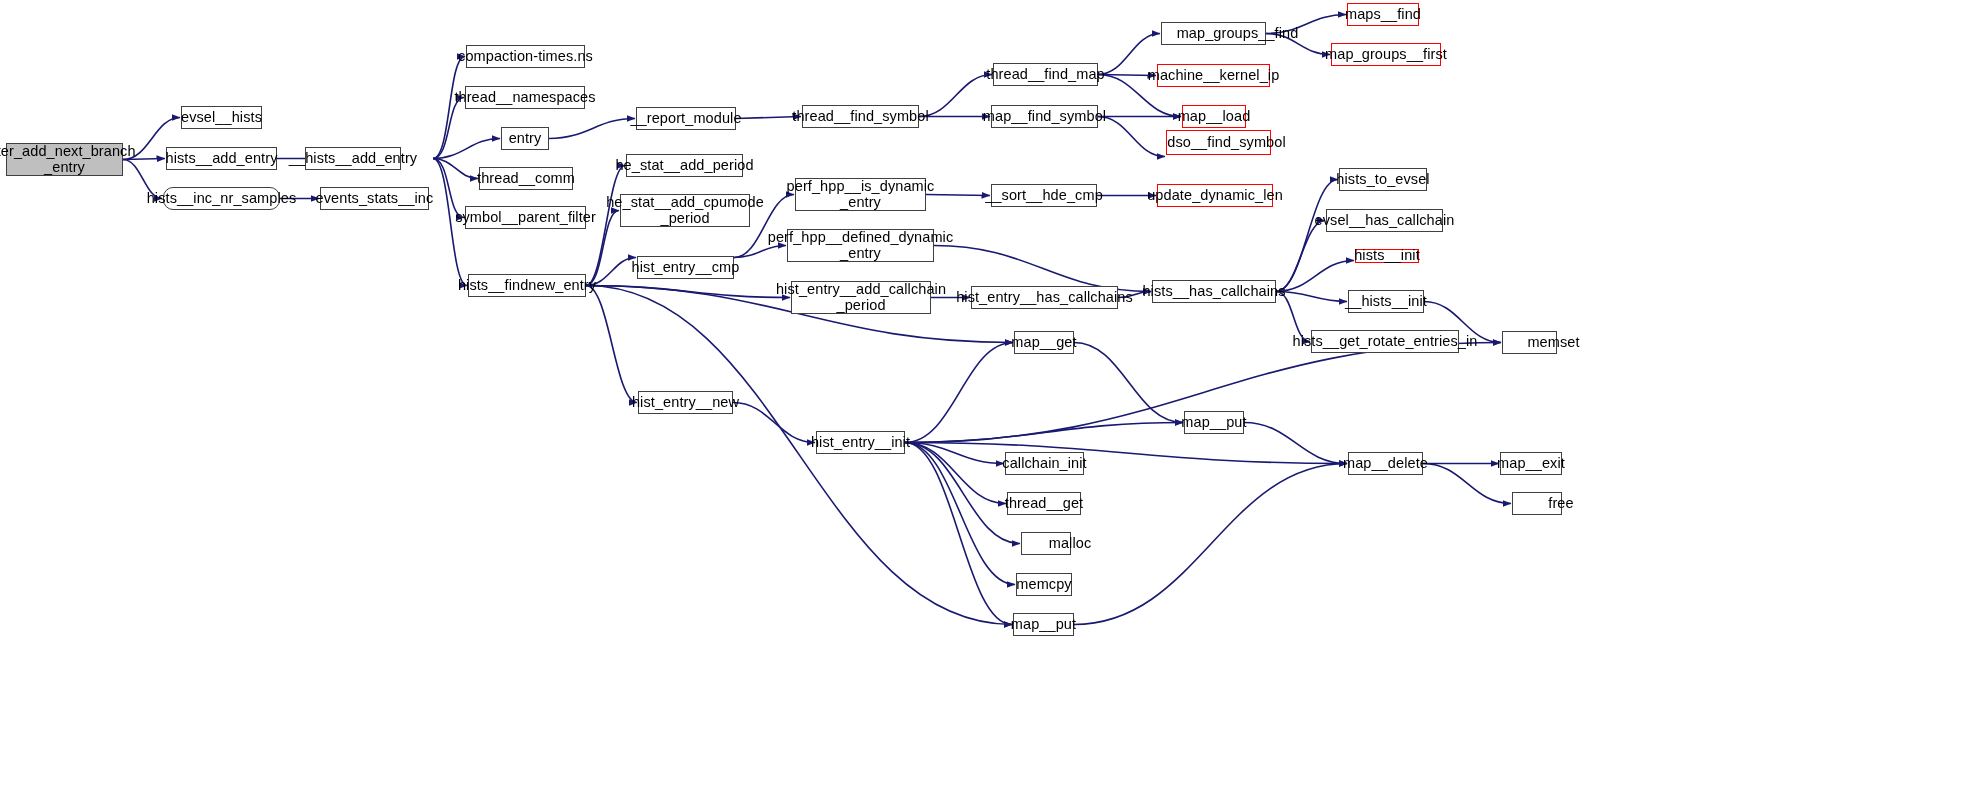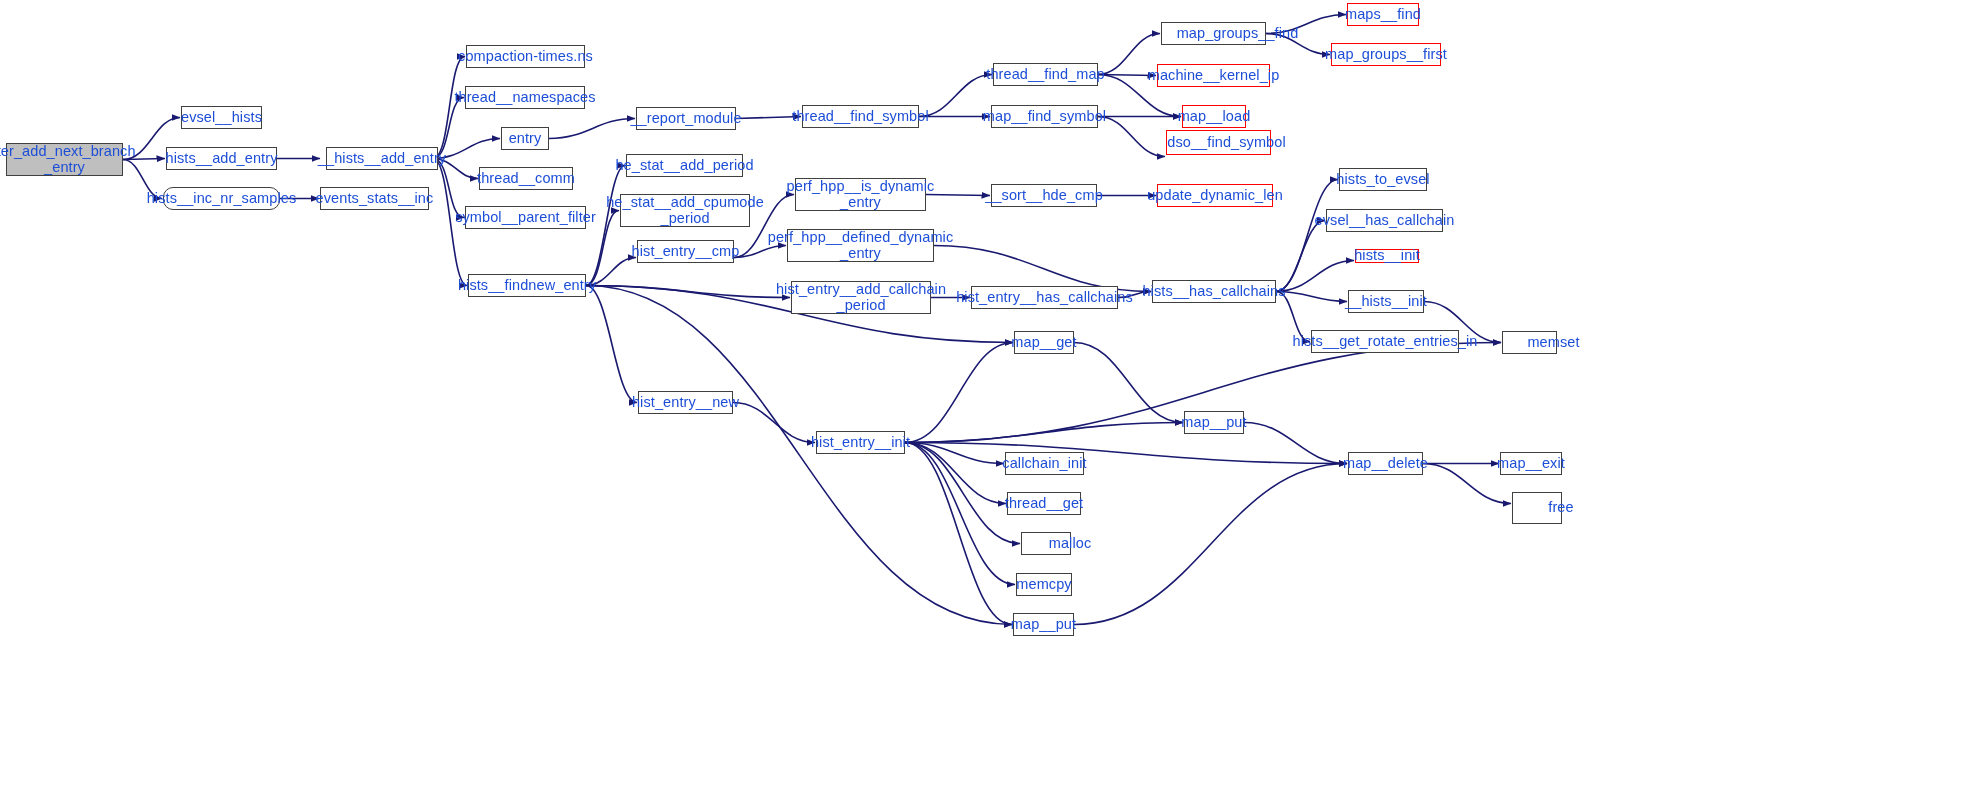--- a/index.html
+++ b/index.html
@@ -25,21 +25,21 @@
   }
   .node {
     position: absolute;
     box-sizing: border-box;
     display: flex;
     align-items: center;
     justify-content: center;
     text-align: center;
     background: #ffffff;
     border: 1px solid #404040;
-    color: #1d4ed8;
+    color: #000000;
     font-size: 14.5px;
     line-height: 1.08;
     letter-spacing: 0.1px;
     white-space: pre;
     z-index: 5;
   }
   .node.red {
     border-color: #ff0000;
   }
   .node.filled {
@@ -116,33 +116,33 @@
         <path d="M1423,463.5 L1499,463.5" marker-end="url(#arrow)"></path>
         <path d="M1423,463.5 C1463.05,463.5 1471.95,503.5 1511,503.5" marker-end="url(#arrow)"></path>
       </g>
   </svg>
   <div id="node-layer">
       <div class="node filled" style="left: 6px; top: 143px; width: 117px; height: 33px;">iter_add_next_branch
 _entry</div>
       <div class="node" style="left: 181px; top: 106px; width: 81px; height: 23px;">evsel__hists</div>
       <div class="node" style="left: 166px; top: 147px; width: 111px; height: 23px;">hists__add_entry</div>
       <div class="node" style="left: 163px; top: 187px; width: 117px; height: 23px; border-radius: 10px;">hists__inc_nr_samples</div>
-      <div class="node" style="left: 326px; top: 147px; width: 112px; height: 23px;">__hists__add_entry</div>
+      <div class="node" style="left: 305px; top: 147px; width: 96px; height: 23px;">__hists__add_entry</div>
       <div class="node" style="left: 320px; top: 187px; width: 109px; height: 23px;">events_stats__inc</div>
       <div class="node" style="left: 466px; top: 45px; width: 119px; height: 23px;">compaction-times.ns</div>
       <div class="node" style="left: 465px; top: 86px; width: 120px; height: 23px;">thread__namespaces</div>
       <div class="node" style="left: 501px; top: 127px; width: 48px; height: 23px;">entry</div>
       <div class="node" style="left: 479px; top: 167px; width: 94px; height: 23px;">thread__comm</div>
       <div class="node" style="left: 465px; top: 206px; width: 121px; height: 23px;">symbol__parent_filter</div>
       <div class="node" style="left: 468px; top: 274px; width: 118px; height: 23px;">hists__findnew_entry</div>
       <div class="node" style="left: 636px; top: 107px; width: 100px; height: 23px;">__report_module</div>
       <div class="node" style="left: 626px; top: 154px; width: 117px; height: 23px;">he_stat__add_period</div>
       <div class="node" style="left: 620px; top: 194px; width: 130px; height: 33px;">he_stat__add_cpumode
 _period</div>
-      <div class="node" style="left: 637px; top: 240px; width: 97px; height: 23px;">hist_entry__cmp</div>
+      <div class="node" style="left: 637px; top: 256px; width: 97px; height: 23px;">hist_entry__cmp</div>
       <div class="node" style="left: 638px; top: 391px; width: 95px; height: 23px;">hist_entry__new</div>
       <div class="node" style="left: 802px; top: 105px; width: 117px; height: 23px;">thread__find_symbol</div>
       <div class="node" style="left: 795px; top: 178px; width: 131px; height: 33px;">perf_hpp__is_dynamic
 _entry</div>
       <div class="node" style="left: 787px; top: 229px; width: 147px; height: 33px;">perf_hpp__defined_dynamic
 _entry</div>
       <div class="node" style="left: 791px; top: 281px; width: 140px; height: 33px;">hist_entry__add_callchain
 _period</div>
       <div class="node" style="left: 816px; top: 431px; width: 89px; height: 23px;">hist_entry__init</div>
       <div class="node" style="left: 993px; top: 63px; width: 105px; height: 23px;">thread__find_map</div>
@@ -165,15 +165,15 @@
       <div class="node red" style="left: 1347px; top: 3px; width: 72px; height: 23px;">maps__find</div>
       <div class="node red" style="left: 1331px; top: 43px; width: 110px; height: 23px;">map_groups__first</div>
       <div class="node" style="left: 1339px; top: 168px; width: 88px; height: 23px;">hists_to_evsel</div>
       <div class="node" style="left: 1326px; top: 209px; width: 117px; height: 23px;">evsel__has_callchain</div>
       <div class="node red" style="left: 1355px; top: 249px; width: 64px; height: 14px;">hists__init</div>
       <div class="node" style="left: 1348px; top: 290px; width: 76px; height: 23px;">__hists__init</div>
       <div class="node" style="left: 1311px; top: 330px; width: 148px; height: 23px;">hists__get_rotate_entries_in</div>
       <div class="node" style="left: 1348px; top: 452px; width: 75px; height: 23px;">map__delete</div>
       <div class="node" style="left: 1502px; top: 331px; width: 55px; height: 23px; padding-left: 48px;">memset</div>
       <div class="node" style="left: 1500px; top: 452px; width: 62px; height: 23px;">map__exit</div>
-      <div class="node" style="left: 1512px; top: 492px; width: 37px; height: 32px; padding-left: 48px;">free</div>
+      <div class="node" style="left: 1512px; top: 492px; width: 37px; height: 23px; padding-left: 48px;">free</div>
     </div>
 </div>
 
 </body></html>

